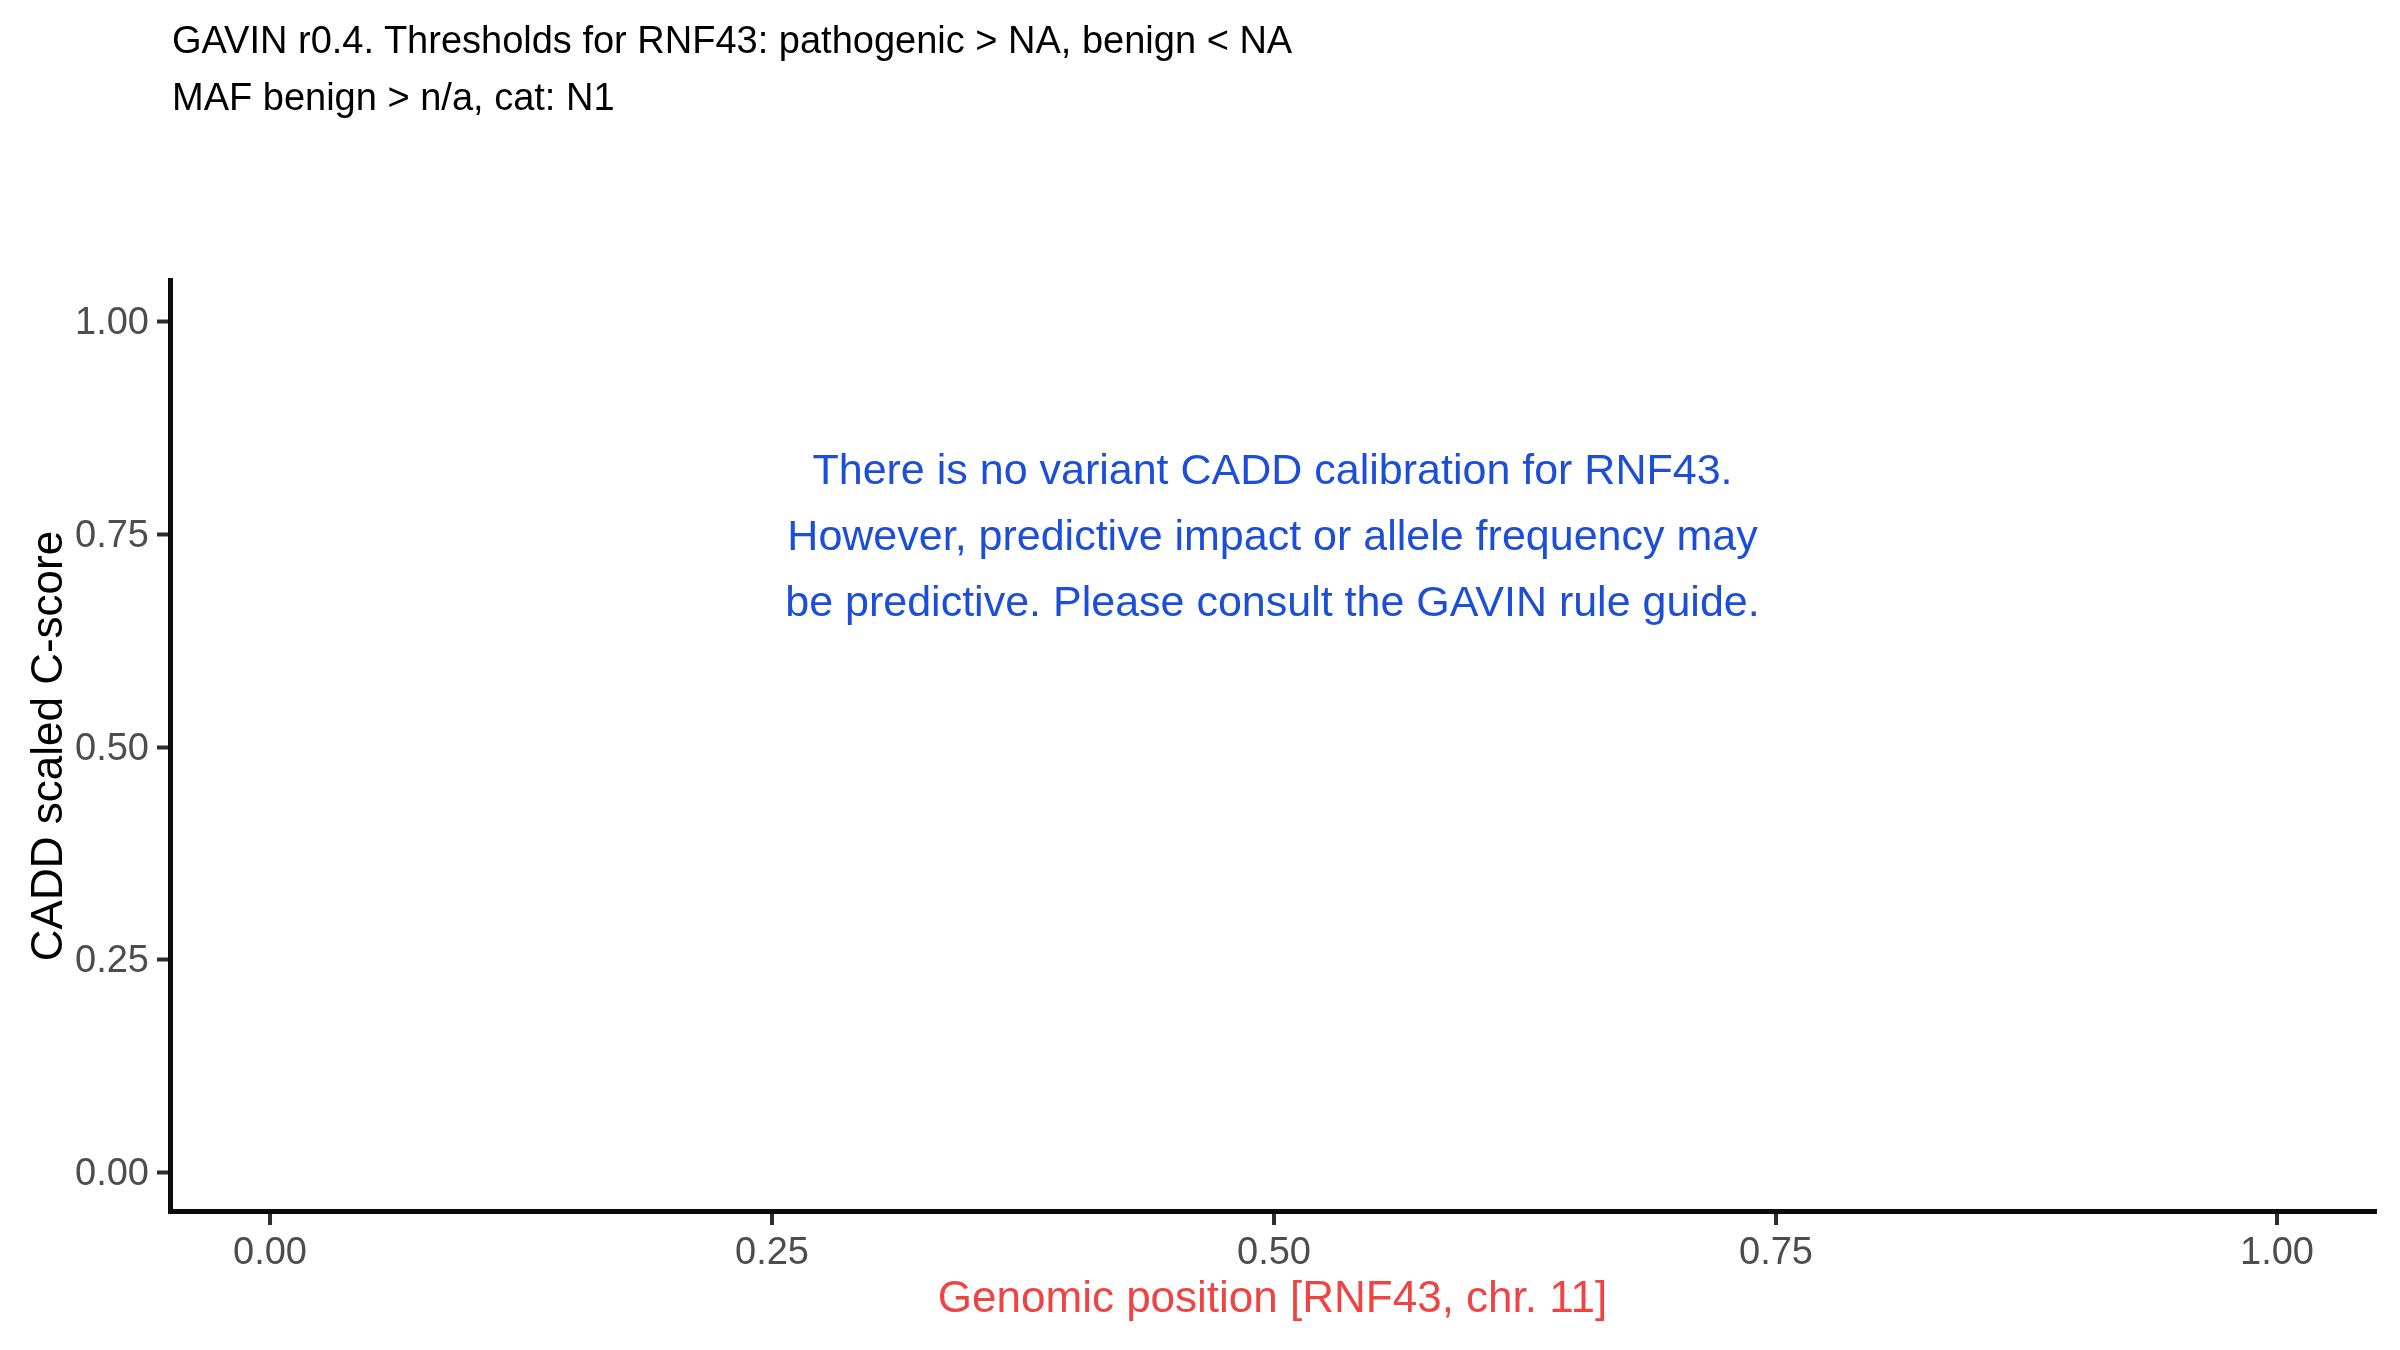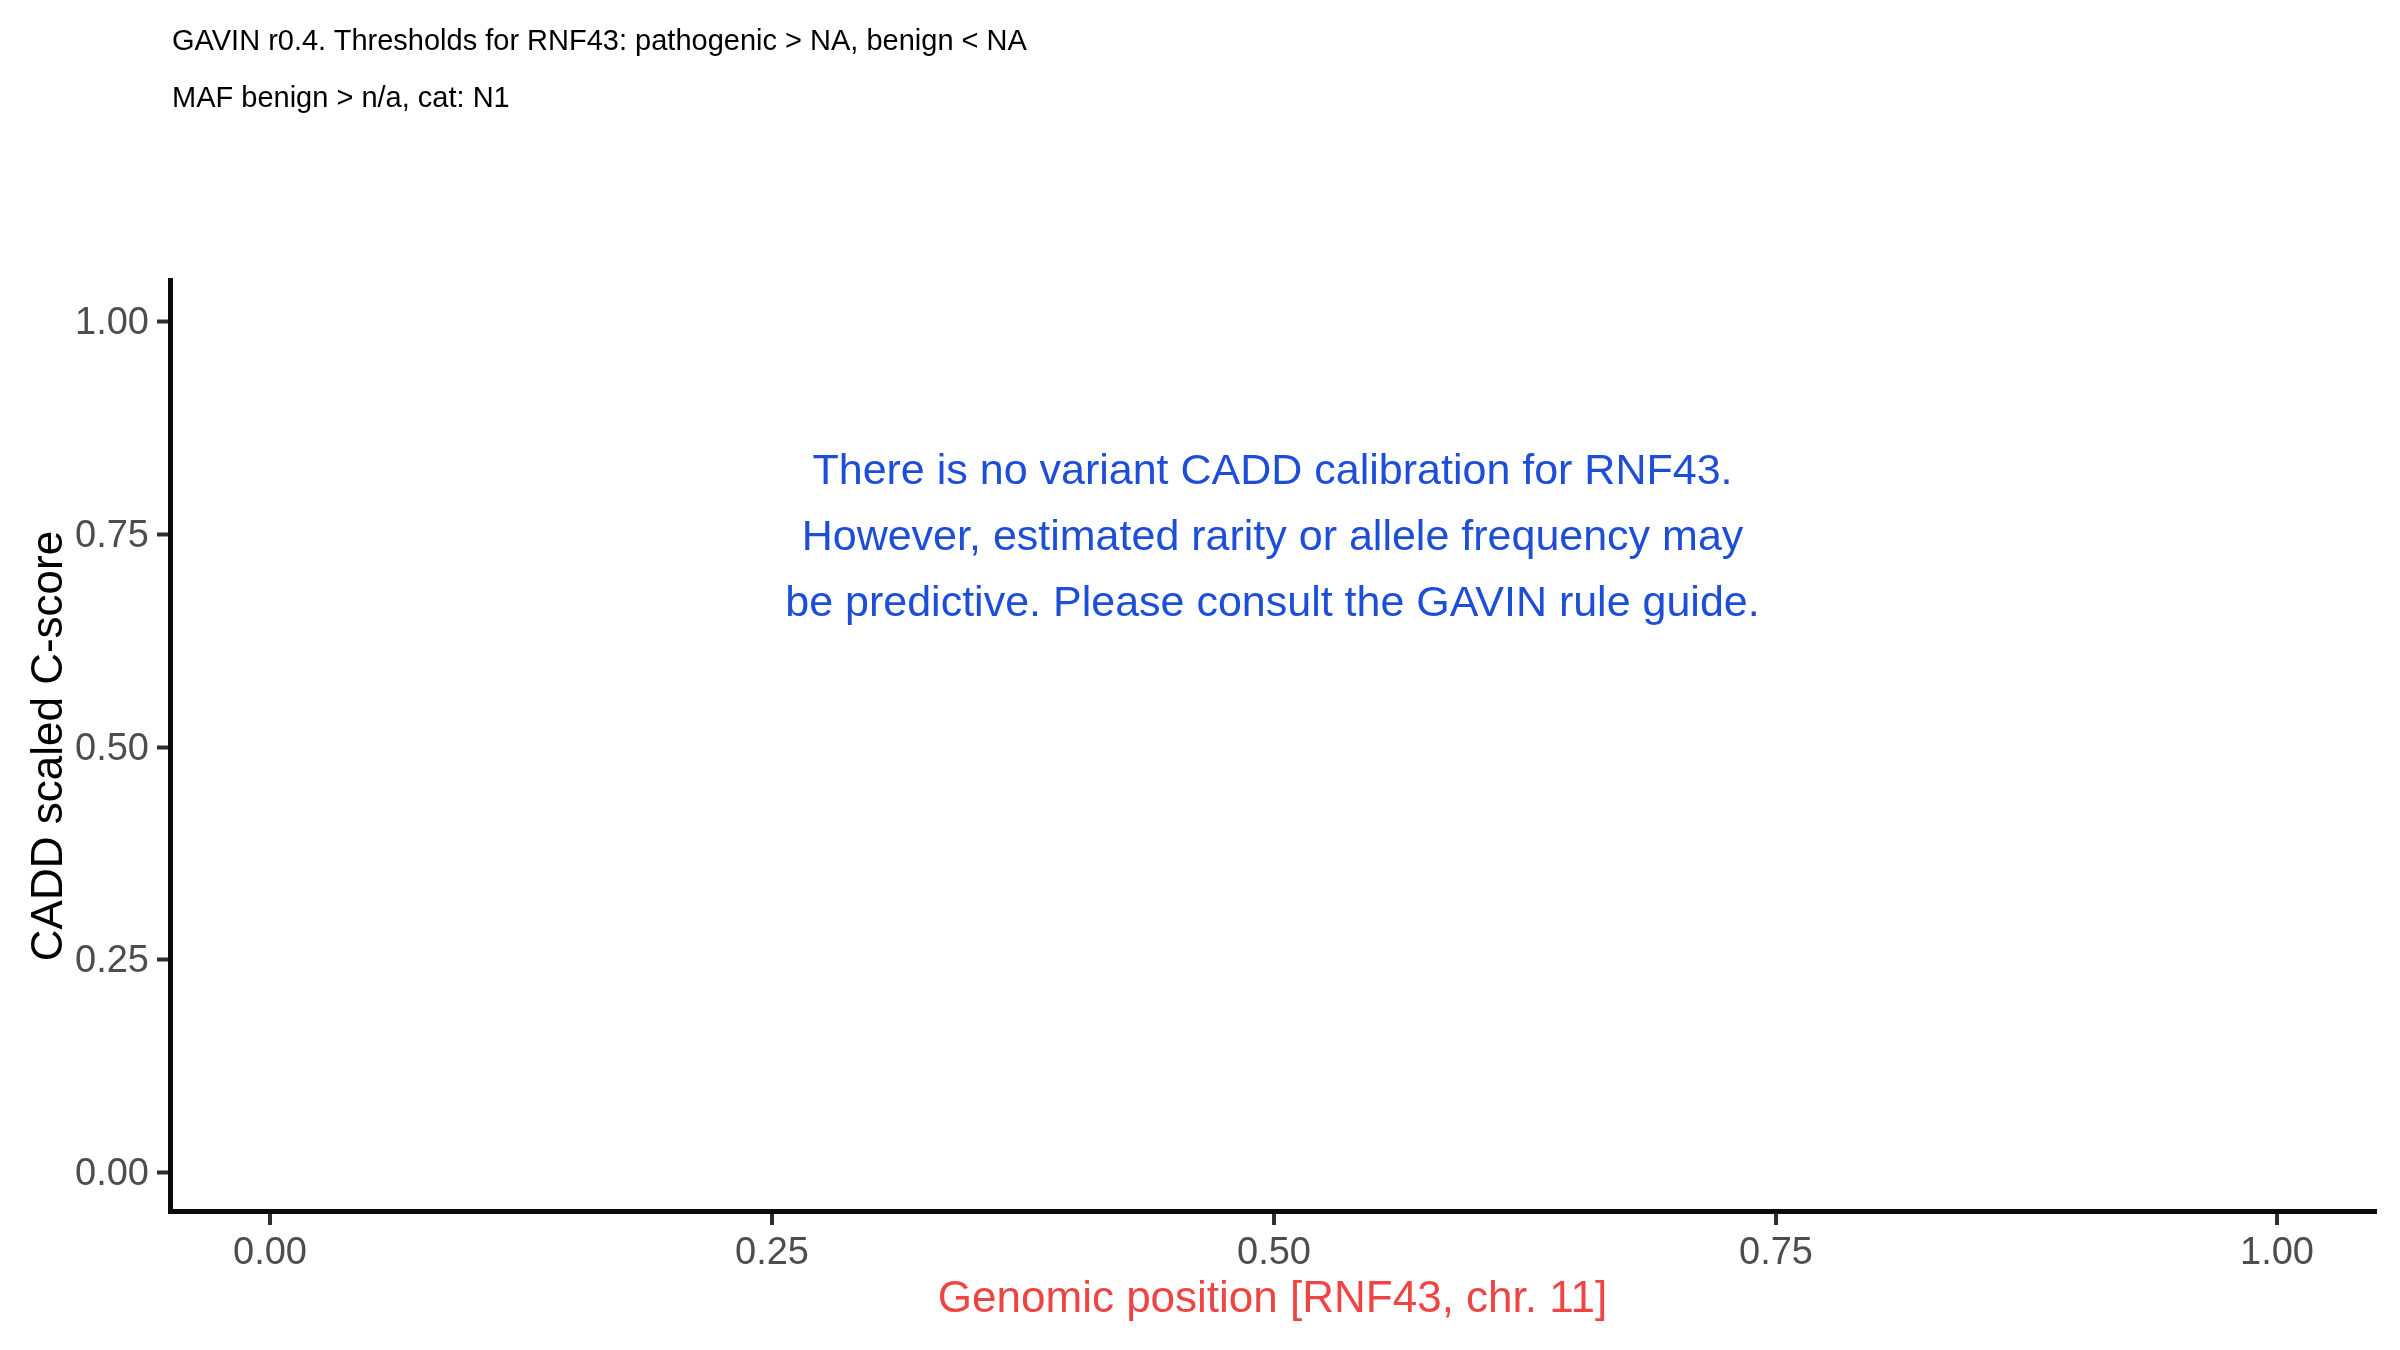--- a/index.html
+++ b/index.html
@@ -9,21 +9,21 @@
     font-family: "Liberation Sans", sans-serif;
     position: relative;
     overflow: hidden;
   }
   .figure { position: absolute; inset: 0; }
 
   
   .plot-title {
     position: absolute;
     left: 172px; top: 12px;
-    font-size: 29px; line-height: 57px;
+    font-size: 38px; line-height: 57px;
     color: #000000;
     white-space: nowrap;
   }
 
   
   .panel {
     position: absolute;
     left: 168px; top: 278px;
     width: 2209px; height: 936px;
     box-sizing: border-box;
@@ -87,21 +87,21 @@
     <div>GAVIN r0.4. Thresholds for RNF43: pathogenic &gt; NA, benign &lt; NA</div>
     <div>MAF benign &gt; n/a, cat: N1</div>
   </div>
 
   <div class="y-axis-title">CADD scaled C-score</div>
 
   <div class="panel"></div>
 
   <div class="annotation">
     <div>There is no variant CADD calibration for RNF43.</div>
-    <div>However, estimated rarity or allele frequency may</div>
+    <div>However, predictive impact or allele frequency may</div>
     <div>be predictive. Please consult the GAVIN rule guide.</div>
   </div>
 
   <div class="ytick" style="top:321px">
     <span class="lbl">1.00</span>
     <span class="mark"></span>
   </div>
   <div class="ytick" style="top:534px">
     <span class="lbl">0.75</span>
     <span class="mark"></span>

